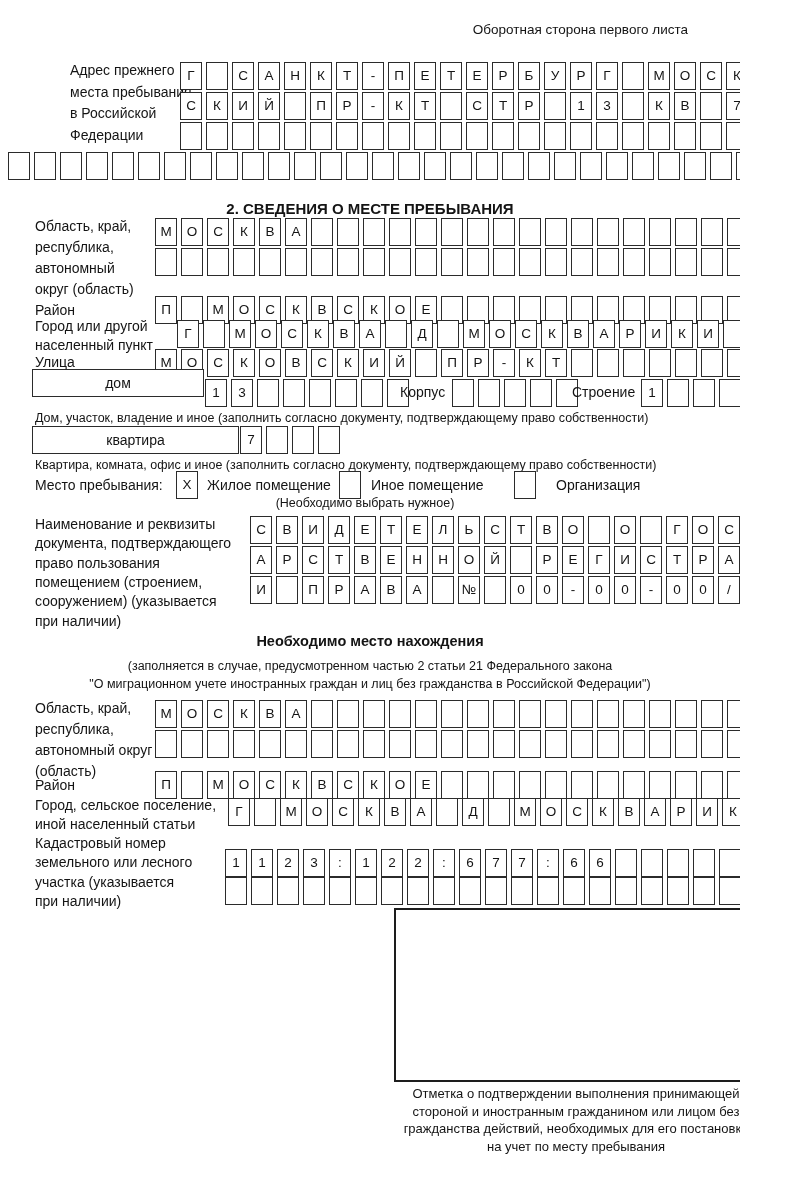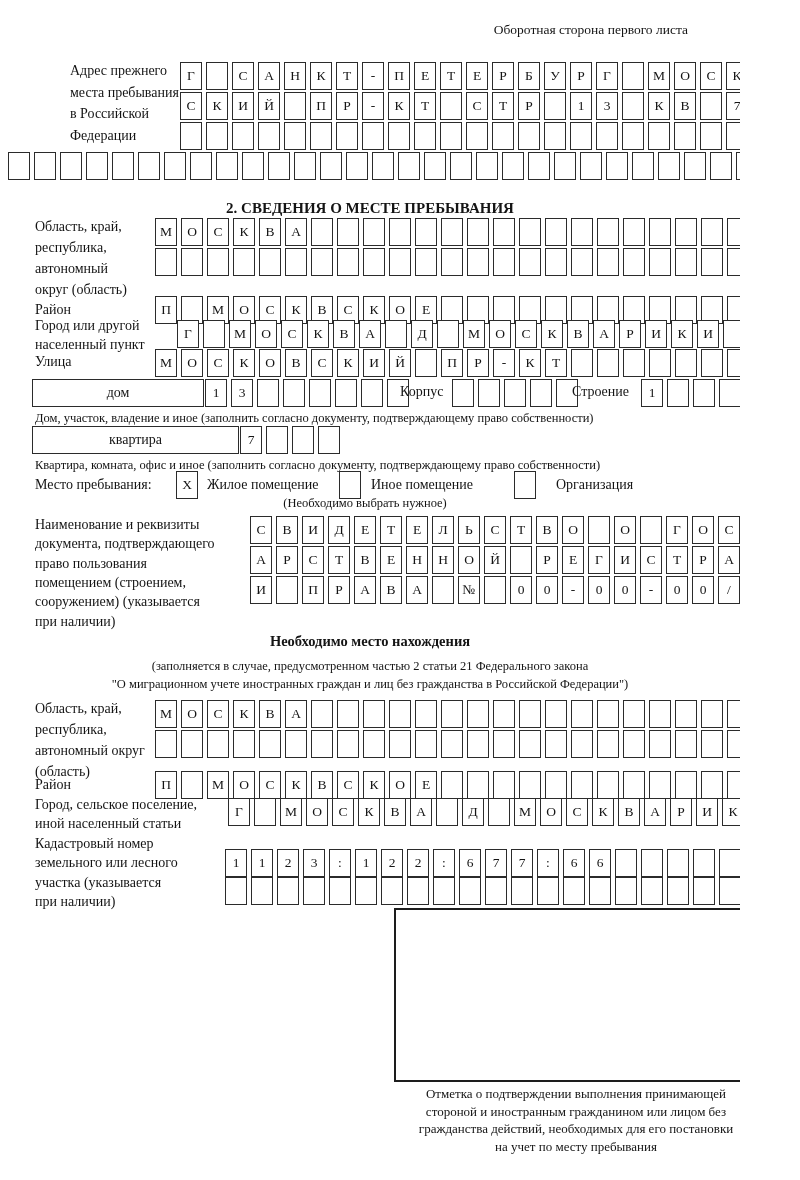--- a/index.html
+++ b/index.html
@@ -1,17 +1,17 @@
 <!DOCTYPE html>
 <html><head>
 <meta charset="utf-8">
 <style>
   html,body{margin:0;padding:0;background:#ffffff}
   .page{position:relative;width:740px;height:1180px;background:#fff;overflow:hidden;
-        font-family:Liberation Serif, serif;color:#141414}
+        font-family:Liberation Sans, sans-serif;color:#141414}
   .abs{position:absolute}
   .cells{display:flex;gap:4px}
   .cell{flex:0 0 auto;width:20px;height:26px;border:1.5px solid #2b2b2b;background:#fff;
         display:flex;align-items:center;justify-content:center;font-size:13.5px;line-height:1}
   .label{font-size:14px;line-height:1.45;white-space:pre-line}
   .cap{font-size:12.5px;line-height:1.3}
   .title{font-weight:bold;font-size:15px;text-align:center}
   .wbox{border:1.5px solid #2b2b2b;height:26px;background:#fff;
         display:flex;align-items:center;justify-content:center;font-size:14px}
   .center{left:0;width:100%;text-align:center}
@@ -281,21 +281,21 @@
       <span class="cell"></span>
       <span class="cell"></span>
       <span class="cell"></span>
       <span class="cell"></span>
       <span class="cell"></span>
       <span class="cell"></span>
       <span class="cell"></span>
       <span class="cell"></span>
     </div>
 
-  <div class="abs wbox" style="top:379px;left:32px;width:170px">дом</div>
+  <div class="abs wbox" style="top:369px;left:32px;width:170px">дом</div>
   <div class="abs cells" style="top:379px;left:205px">
       <span class="cell">1</span>
       <span class="cell">3</span>
       <span class="cell"></span>
       <span class="cell"></span>
       <span class="cell"></span>
       <span class="cell"></span>
       <span class="cell"></span>
       <span class="cell"></span>
     </div>

